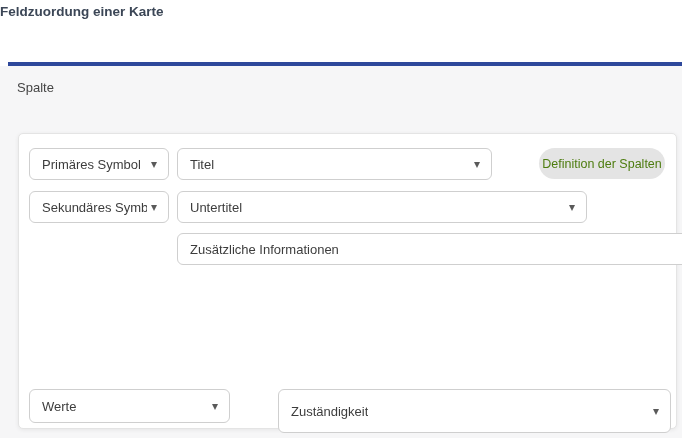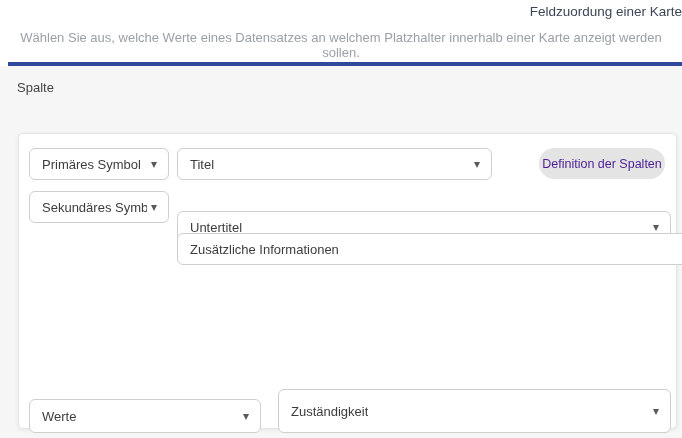--- a/index.html
+++ b/index.html
@@ -14,23 +14,23 @@
     width: 682px;
     height: 438px;
     background: #ffffff;
     overflow: hidden;
   }
 
   
   .header-title {
     position: absolute;
     top: 4px; left: 0; right: 0;
-    text-align: right;
+    text-align: left;
     font-size: 13.5px;
-    font-weight: 400;
+    font-weight: 700;
     color: #3b4656;
   }
   .header-subtitle {
     position: absolute;
     top: 30px; left: 0; right: 0;
     text-align: center;
     font-size: 13px;
     color: #9aa0a8;
   }
 
@@ -90,49 +90,48 @@
     color: #5a5a5a;
     line-height: 1;
     flex: 0 0 auto;
     margin-left: 4px;
   }
 
   
   .sel-primary      { top: 14px;  left: 10px;  width: 140px; }
   .sel-title        { top: 14px;  left: 158px; width: 315px; }
   .sel-secondary    { top: 57px;  left: 10px;  width: 140px; }
-  .sel-subtitle     { top: 57px;  left: 158px; width: 494px; margin-top: 20px; }
+  .sel-subtitle     { top: 57px;  left: 158px; width: 410px; }
   .sel-additional   { top: 99px;  left: 158px; width: 566px; }
-  .sel-values       { top: 265px; left: 10px;  width: 232px; height: 34px; }
+  .sel-values       { top: 255px; left: 10px;  width: 201px; height: 34px; }
   .sel-responsible  { top: 255px; left: 259px; width: 393px; height: 44px; gap: 8px; }
 
   .pill-button {
     position: absolute;
     top: 14px; left: 520px;
     width: 126px; height: 31px;
     background: #e4e4e4;
     border: none;
     border-radius: 16px;
     font-family: "Liberation Sans", sans-serif;
     font-size: 12.5px;
-    color: #4c1d95;
+    color: #4d7c0f;
     display: flex;
     align-items: center;
     justify-content: center;
     white-space: nowrap;
     cursor: pointer;
   }
 </style>
 </head>
 <body>
 
 <div class="page">
 
   <div class="header-title">Feldzuordung einer Karte</div>
-  <div class="header-subtitle">Wählen Sie aus, welche Werte eines Datensatzes an welchem Platzhalter innerhalb einer Karte anzeigt werden sollen.</div>
 
   <div class="accent-line"></div>
 
   <div class="section">
     <div class="section-label">Spalte</div>
 
     <div class="card">
 
       <div class="select sel-primary">
         <span class="label">Primäres Symbol</span>

